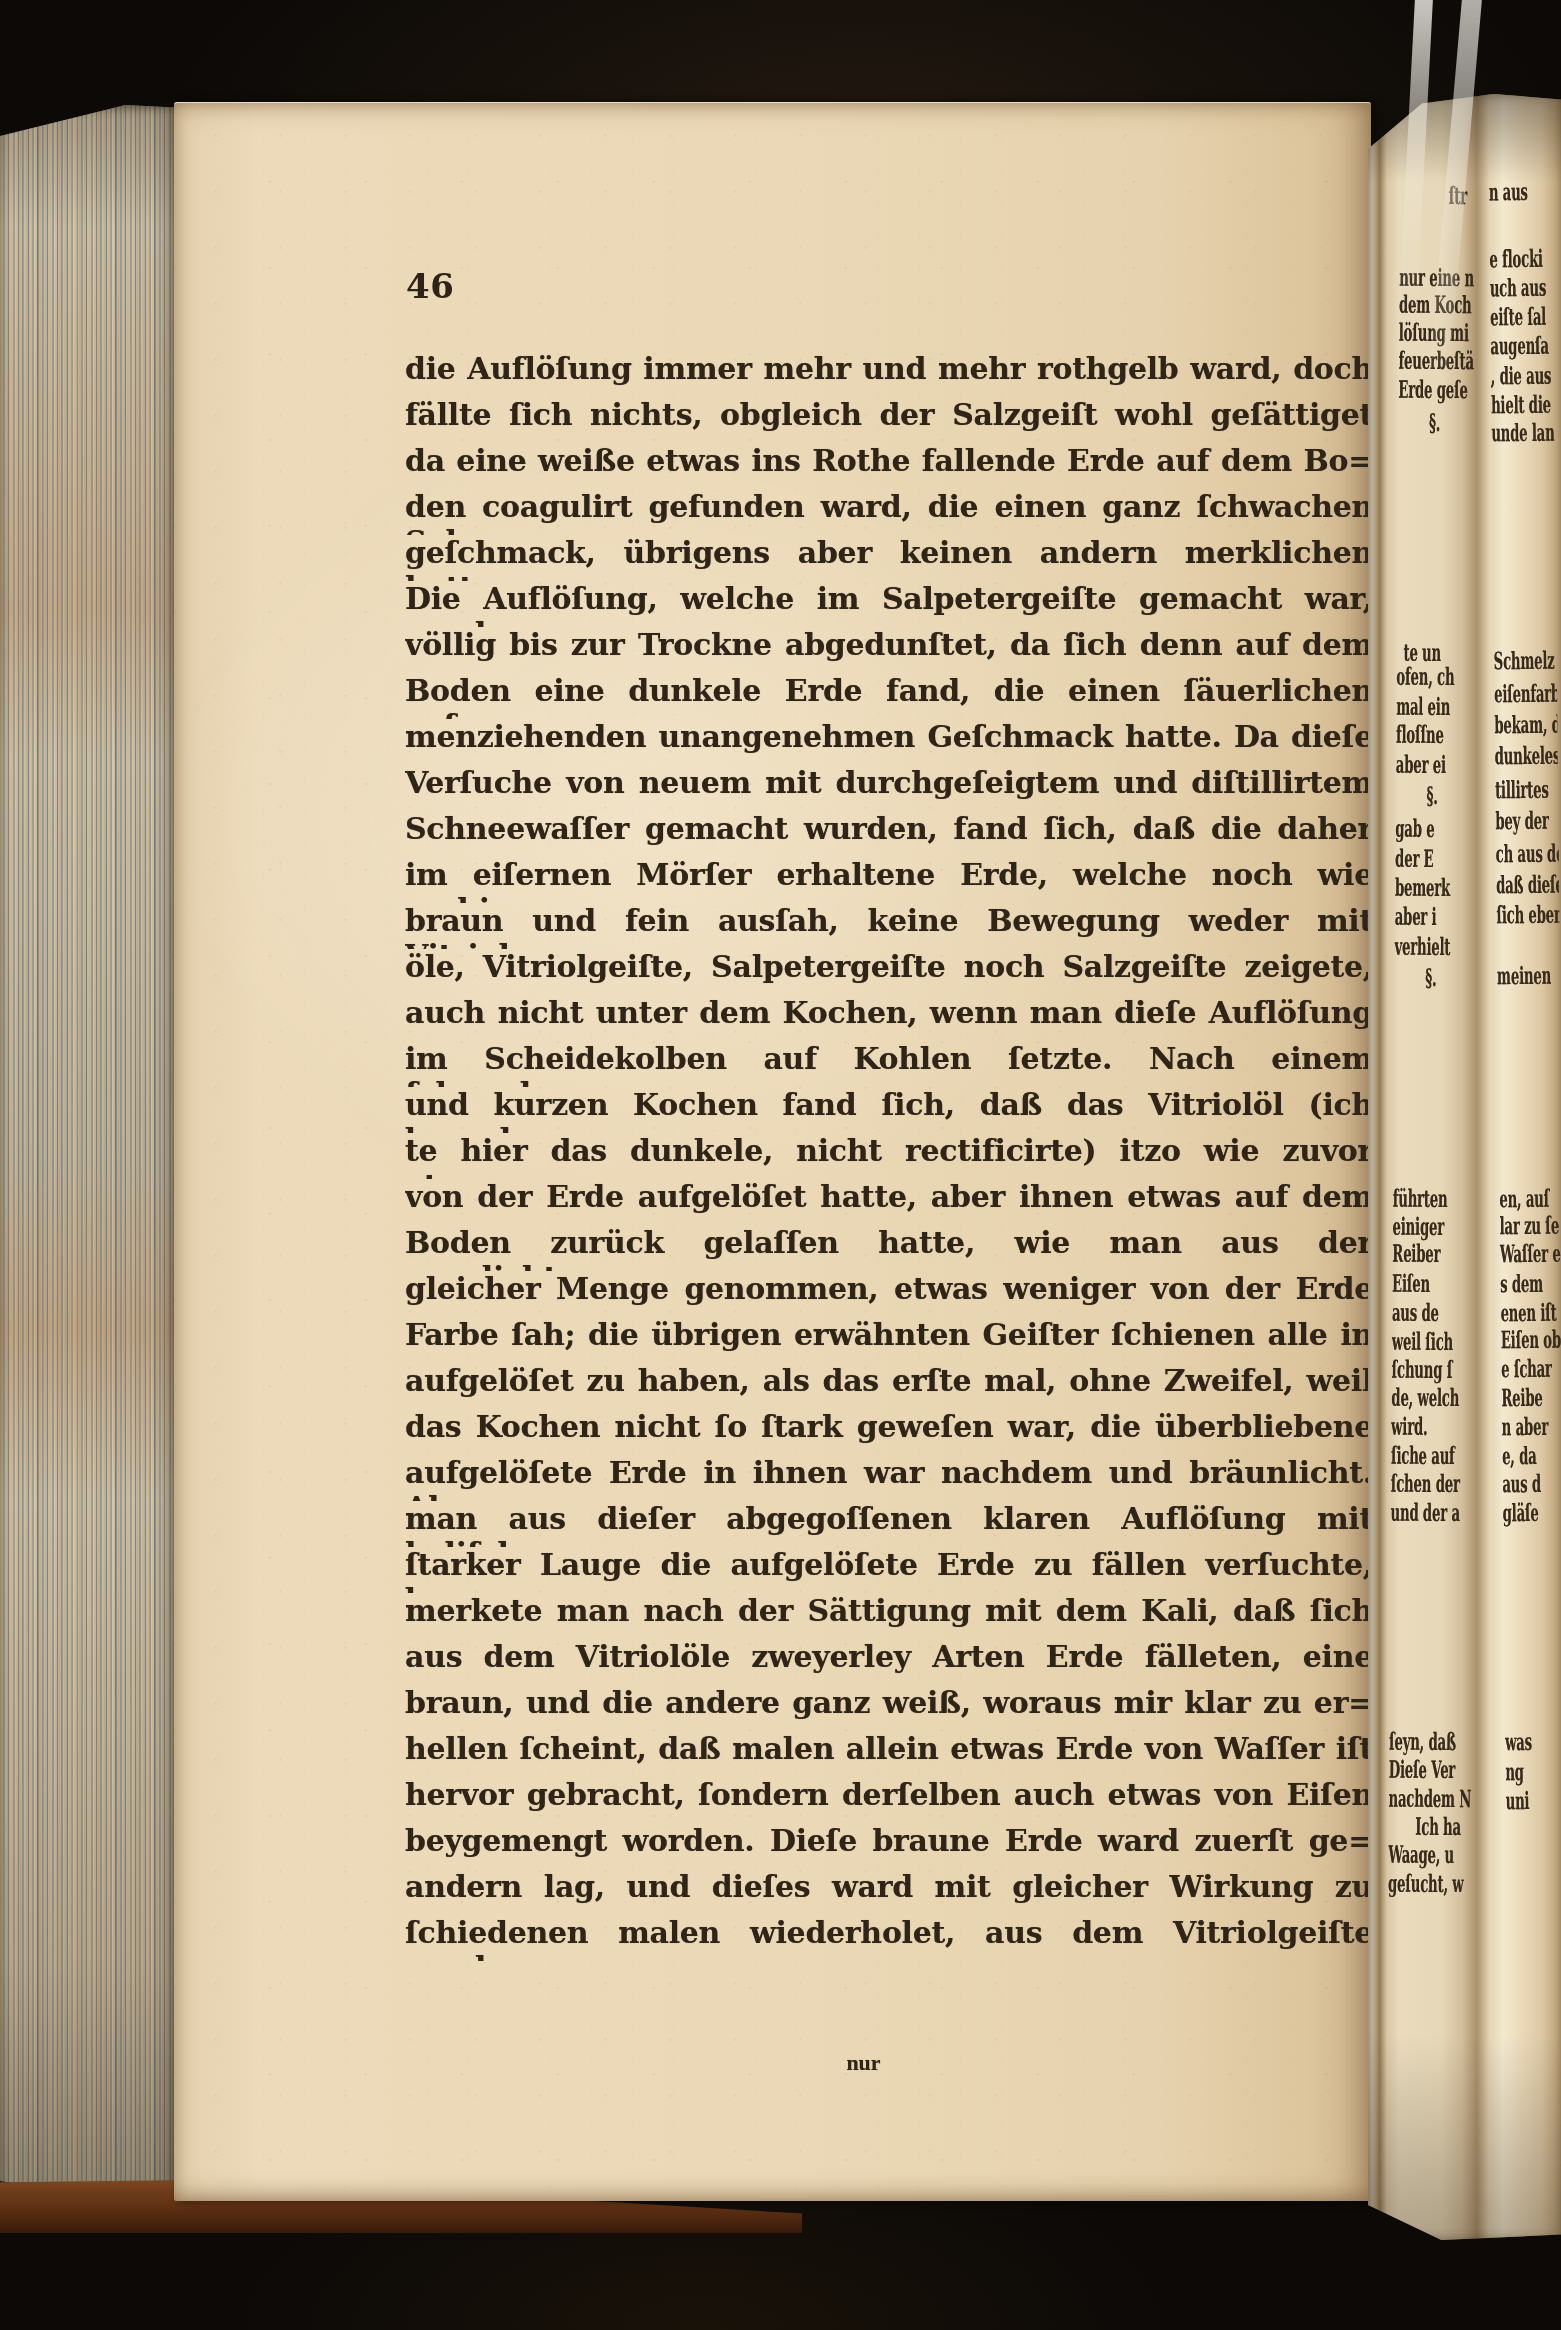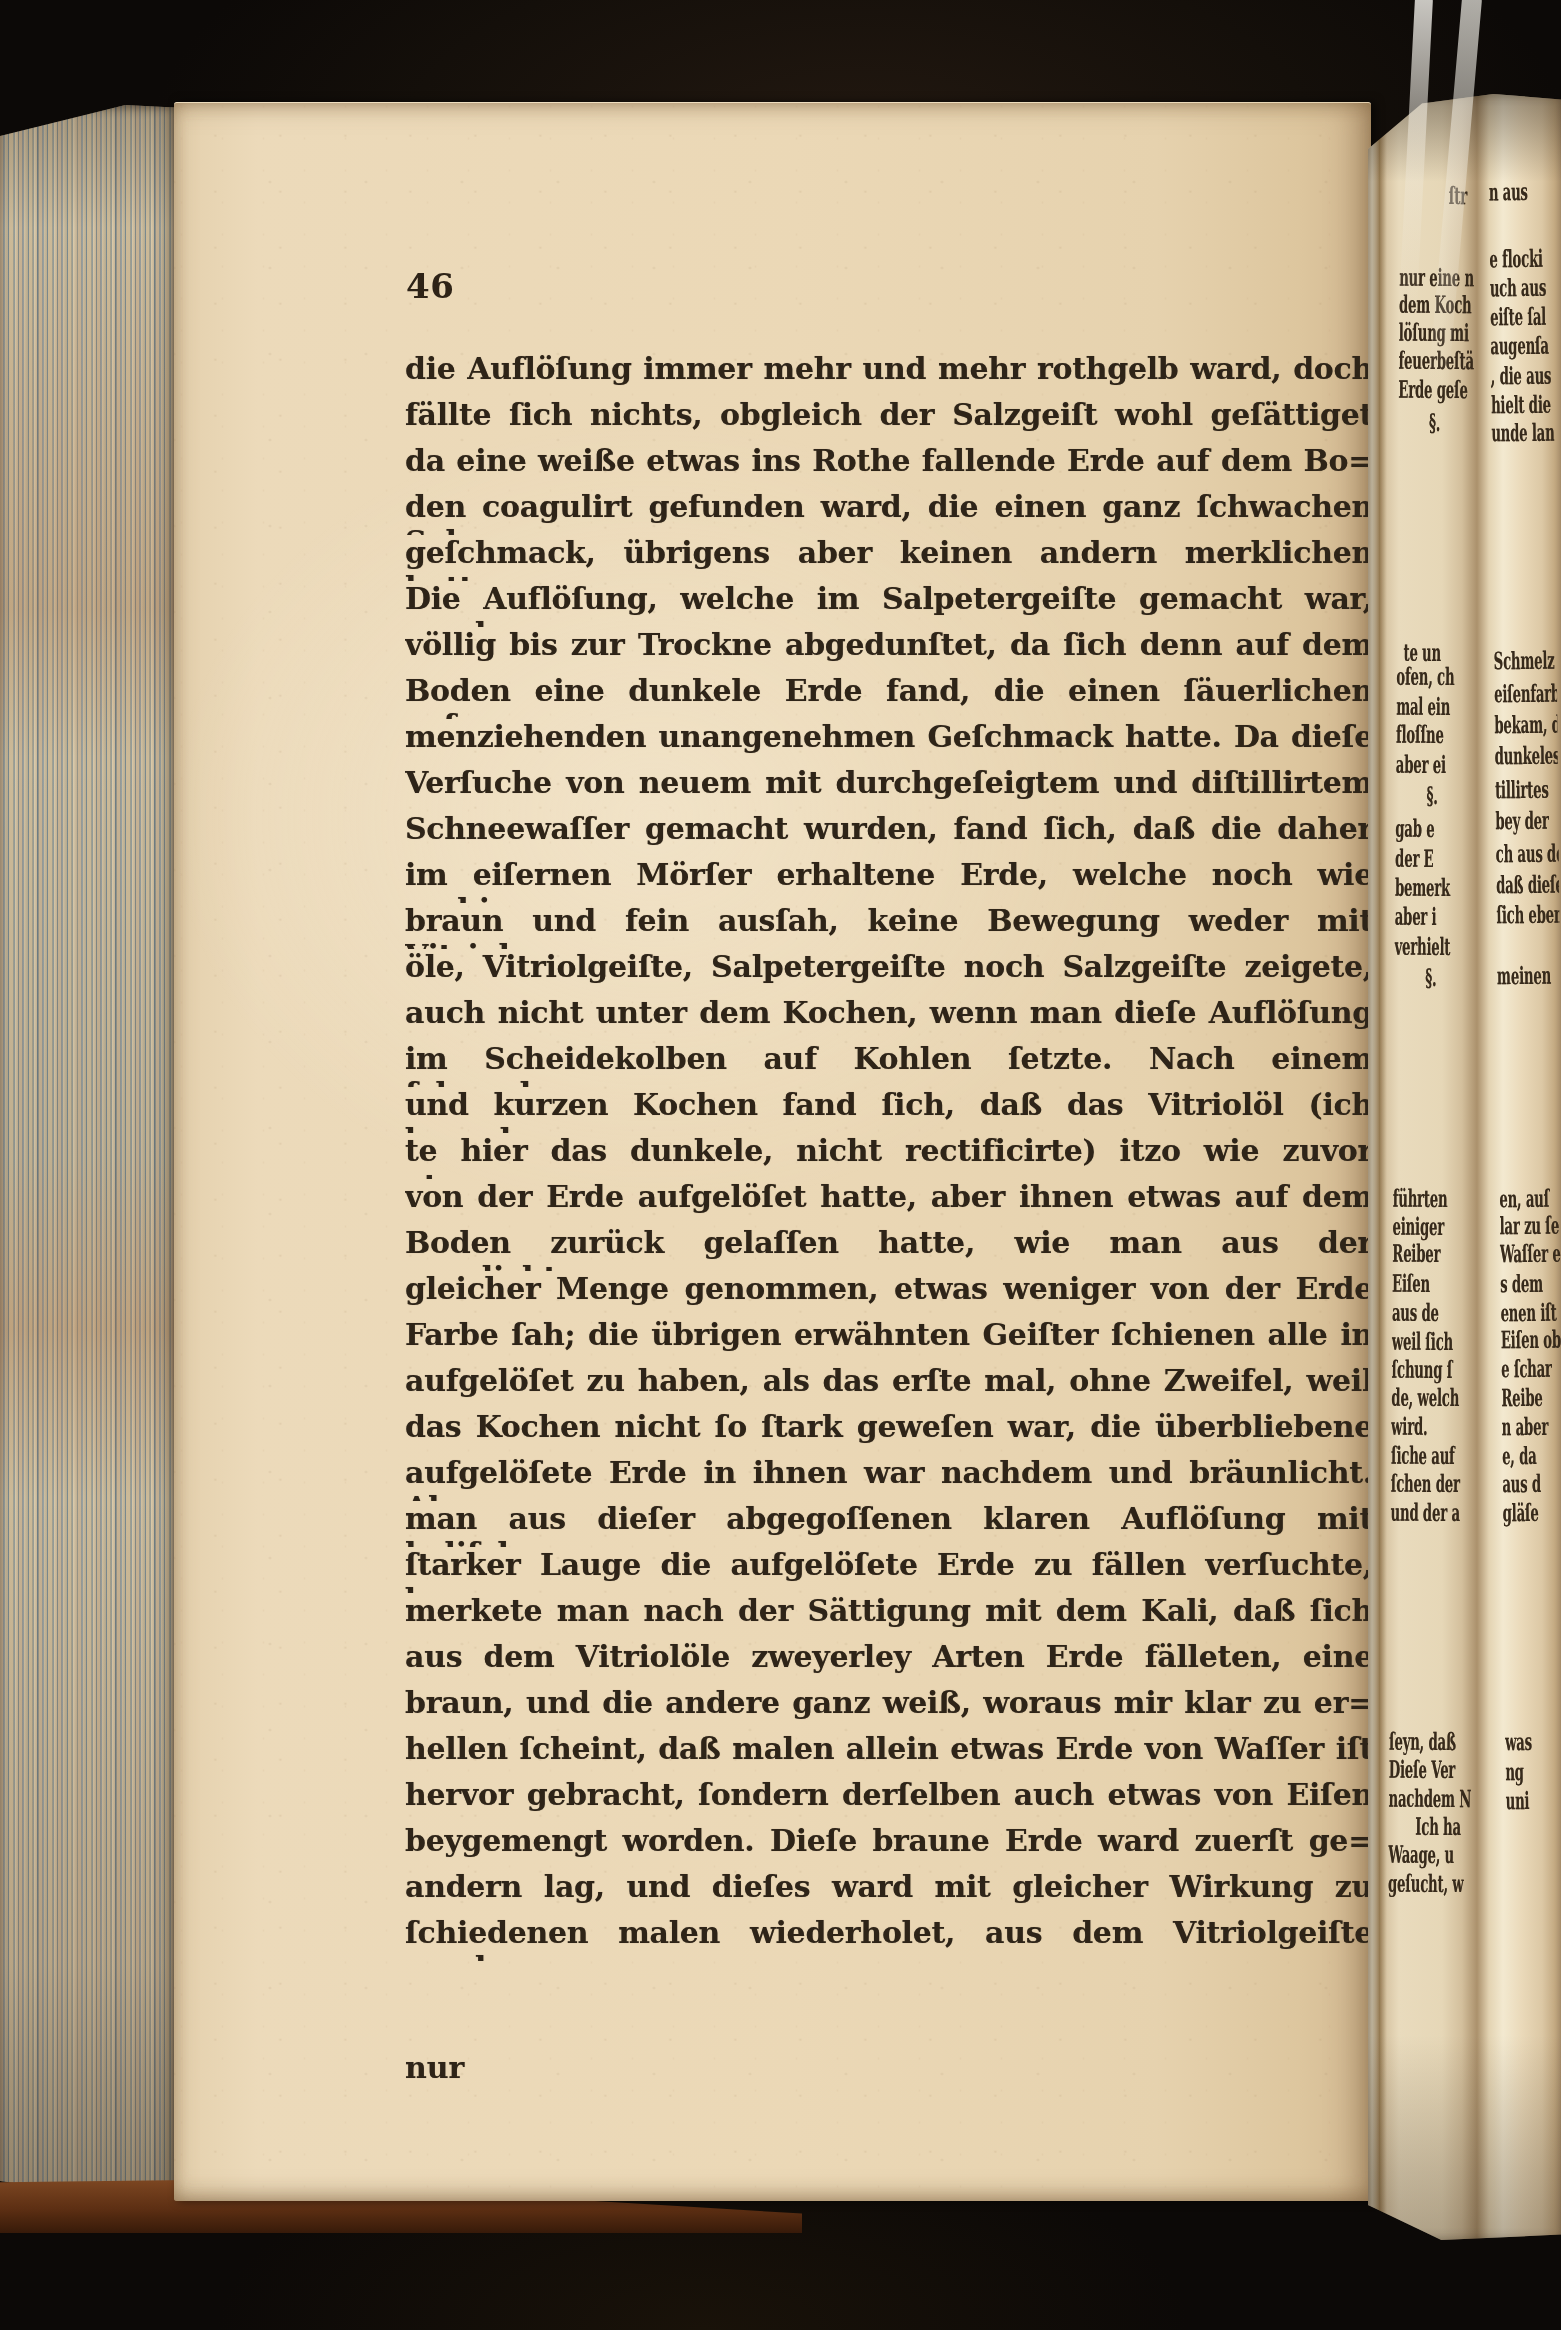--- a/index.html
+++ b/index.html
@@ -52,22 +52,22 @@
   .pagenum{position:absolute;left:232px;top:163px;font-size:34px;font-weight:700;
     color:#2e2317;letter-spacing:0.7px;}
   .runhead{position:absolute;left:231px;top:155px;width:967px;text-align:center;
     padding-left:39px;box-sizing:border-box;font-size:40px;font-weight:700;
     color:#2b2014;letter-spacing:1.3px;}
   .body-text{position:absolute;left:231px;top:248px;width:968px;color:#2e2418;}
   .line{height:46px;overflow:hidden;font-size:30px;font-weight:700;
     letter-spacing:-0.3px;word-spacing:1.3px;text-align:justify;text-align-last:justify;
     text-shadow:0 0 0.7px rgba(46,36,24,.45);}
   .line::after{content:"";display:inline-block;width:100%;height:0;}
-  .catchword{position:absolute;left:231px;top:1947px;width:917px;text-align:left;
-    font-size:30px;font-weight:700;color:#2e2418;text-shadow:0 0 0.7px rgba(46,36,24,.45);}
+  .catchword{position:absolute;left:231px;top:1947px;width:917px;text-align:center;
+    font-size:22px;font-weight:700;color:#2e2418;text-shadow:0 0 0.7px rgba(46,36,24,.45);font-family:Liberation Serif, serif;}
 
   
   .right-pages{position:absolute;left:1368px;top:94px;width:193px;height:2146px;
     background:
       linear-gradient(180deg, rgba(28,19,11,.4) 0px, rgba(0,0,0,0) 88px,
         rgba(0,0,0,0) 1941px, rgba(42,29,16,.3) 100%),
       linear-gradient(90deg,
         #ead9ba 0px,#f2e7cd 4px,#9b8057 11.5px,#d9c7a6 19px,#e9dbbd 31px,
         #e6d7b7 74px,#d3bf9c 94px,#ab916c 109px,#e3d3b2 121px,#f3e9d0 135px,
         #ead9b9 154px,#dcc8a5 174px,#c3a981 187px,#ad9370 193px);

